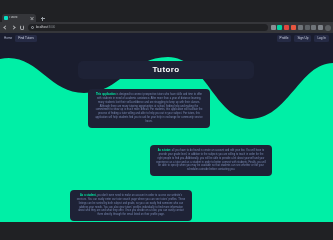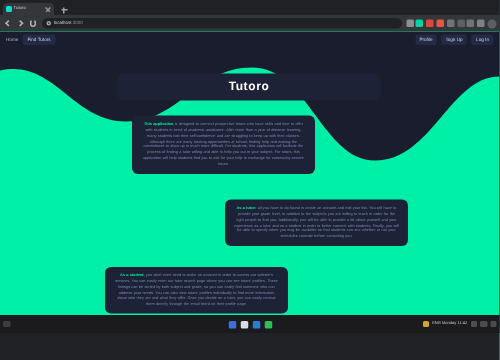--- a/index.html
+++ b/index.html
@@ -1,20 +1,20 @@
 <!DOCTYPE html>
 <html><head>
 <meta charset="utf-8">
 <style>
   * { box-sizing: border-box; margin:0; padding:0; }
   html,body { width:333px; height:222px; overflow:hidden; background:#202124;
     font-family:"Liberation Sans", sans-serif; }
 
   
-  .browser { width:333px; height:222px; position:relative; background:#202124; }
+  .browser { width:333px; height:222px; position:relative; background:#202124;margin-top:12px; }
 
   .tabstrip { height:10px; background:#202124; display:flex; align-items:flex-end;
     padding-left:2px; gap:1px; position:relative; }
   .tab { height:8.5px; width:34px; background:#35363a; border-radius:3px 3px 0 0;
     display:flex; align-items:center; padding:0 2px; gap:1.5px; }
   .tab-fav { width:3.5px; height:3.5px; border-radius:1px; background:#0fd; flex:none;
      opacity:.85; }
   .tab-title { font-size:2.9px; color:#cdd0d4; white-space:nowrap; overflow:hidden;
      text-overflow:ellipsis; flex:1; line-height:1; }
   .tab-x { width:4px; height:4px; position:relative; flex:none; opacity:.7; }

